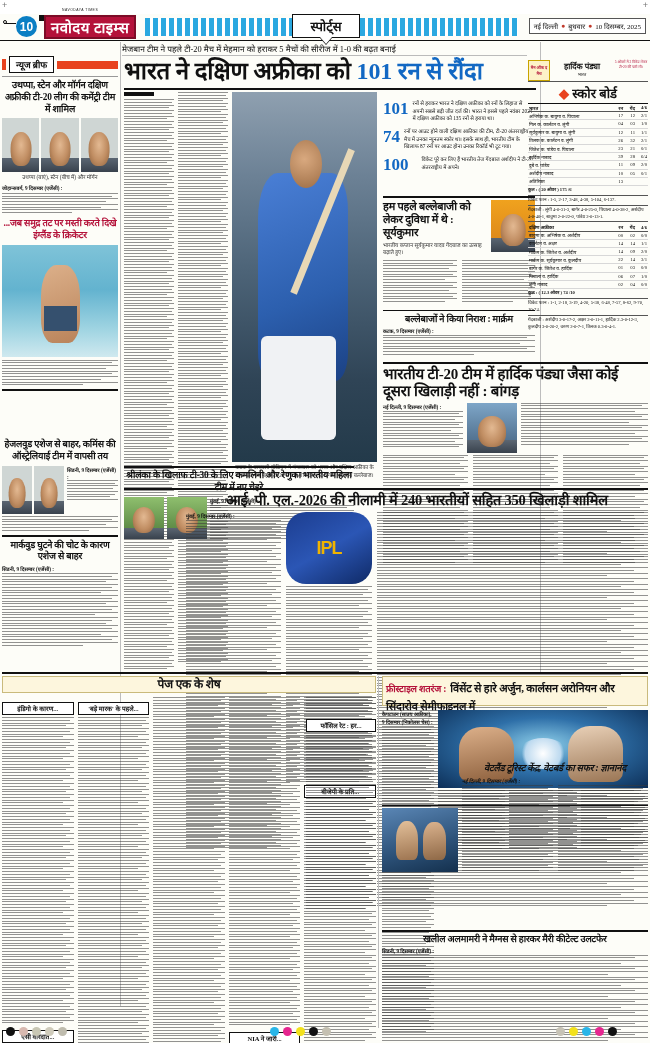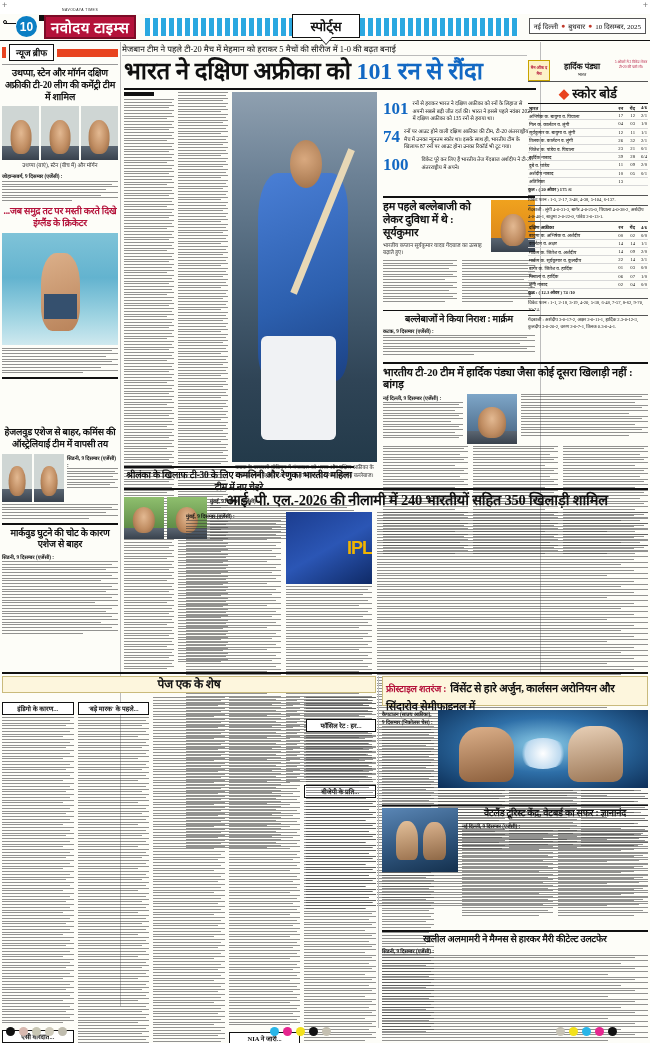--- a/index.html
+++ b/index.html
@@ -153,21 +153,21 @@
   </div>
 </div>
 
 <div id="strap">मेजबान टीम ने पहले टी-20 मैच में मेहमान को हराकर 5 मैचों की सीरीज में 1-0 की बढ़त बनाई</div>
 
 <div class="rule-v" style="left:120px;  top:42px; height:964px;"></div>
 <div class="rule-v" style="left:540px;  top:42px; height:630px;"></div>
 
 <div class="col" style="left:2px; top:44px; width:116px;">
 
-  <div style="display:flex;align-items:center;gap:3px;margin-bottom:3px;">
+  <div style="display:flex;align-items:center;gap:3px;margin-bottom:3px;margin-top:12px;">
     <span style="width:4px;height:11px;background:#e8431f;display:block;"></span>
     <span class="sec-label">न्यूज ब्रीफ</span>
     <span class="redbar" style="flex:1;"></span>
   </div>
   <div class="rule-h" style="position:static;width:100%;margin-bottom:3px;"></div>
 
   <div class="hl hl-sm" style="text-align:center;line-height:1.25;margin-bottom:3px;">उथप्पा, स्टेन और मॉर्गन दक्षिण अफ्रीकी टी-20 लीग की कमेंट्री टीम में शामिल</div>
   <div style="display:flex;gap:2px;height:54px;margin-bottom:2px;">
     <div class="photo face" style="flex:1;"></div>
     <div class="photo face" style="flex:1;"></div>
@@ -782,21 +782,21 @@
       <i class="s90"></i>
       <i class="s100"></i>
       <i class="s95"></i>
       <i class="s100"></i>
       <i class="s60"></i>
   </div>
 </div>
 
 <div class="rule-h" style="left:383px;top:362px;width:265px;height:2px;background:#111;"></div>
 <div style="position:absolute;left:383px;top:366px;width:265px;">
-  <div class="hl hl-md" style="font-size:11px;">भारतीय टी-20 टीम में हार्दिक पंड्या जैसा कोई दूसरा खिलाड़ी नहीं : बांगड़</div>
+  <div class="hl hl-md" style="font-size:15px;">भारतीय टी-20 टीम में हार्दिक पंड्या जैसा कोई दूसरा खिलाड़ी नहीं : बांगड़</div>
   <div style="display:flex;gap:4px;margin-top:3px;">
     <div style="width:80px;">
       <div class="byline">नई दिल्ली, 9 दिसम्बर (एजेंसी) :</div>
       <div class="ft dense">
         <i class="s100"></i>
           <i class="s95"></i>
           <i class="s100"></i>
           <i class="s90"></i>
           <i class="s100"></i>
           <i class="s95"></i>
@@ -1251,21 +1251,21 @@
         <i class="s100"></i>
         <i class="s90"></i>
         <i class="s100"></i>
         <i class="s95"></i>
         <i class="s100"></i>
         <i class="s85"></i>
     </div>
   </div>
   <div style="width:86px;">
     <div class="photo" style="height:72px;background:linear-gradient(150deg,#1c3d8f 0%, #2b56b5 50%, #0f2a66 100%);
-                display:flex;align-items:center;justify-content:flex-end;">
+                display:flex;align-items:center;justify-content:center;border-radius:20px;">
       <span style="color:#f0b400;font-weight:bold;font-size:18px;letter-spacing:-1px;font-family:'Liberation Sans',sans-serif;">IPL</span>
     </div>
     <div class="ft dense" style="margin-top:2px;">
       <i class="s100"></i>
         <i class="s95"></i>
         <i class="s100"></i>
         <i class="s90"></i>
         <i class="s100"></i>
         <i class="s95"></i>
         <i class="s100"></i>
@@ -2400,21 +2400,21 @@
         <i class="s90"></i>
         <i class="s100"></i>
         <i class="s95"></i>
         <i class="s100"></i>
         <i class="s85"></i>
     </div>
   </div>
 </div>
 
 <div class="rule-h" style="left:382px;top:805px;width:266px;height:1px;background:#111;"></div>
-<div style="position:absolute;left:462px;top:808px;width:186px;">
+<div style="position:absolute;left:462px;top:763px;width:186px;font-style:italic;">
   <div class="hl hl-sm" style="text-align:center;line-height:1.25;">वेटलैंड टूरिस्ट केंद्र, वेटबर्ड का सफर : ज्ञानानंद</div>
   <div class="byline" style="margin-top:2px;">नई दिल्ली, 9 दिसम्बर (एजेंसी) :</div>
   <div class="ft dense" style="column-count:2;column-gap:5px;">
     <i class="s100"></i>
       <i class="s95"></i>
       <i class="s100"></i>
       <i class="s90"></i>
       <i class="s100"></i>
       <i class="s95"></i>
       <i class="s100"></i>

